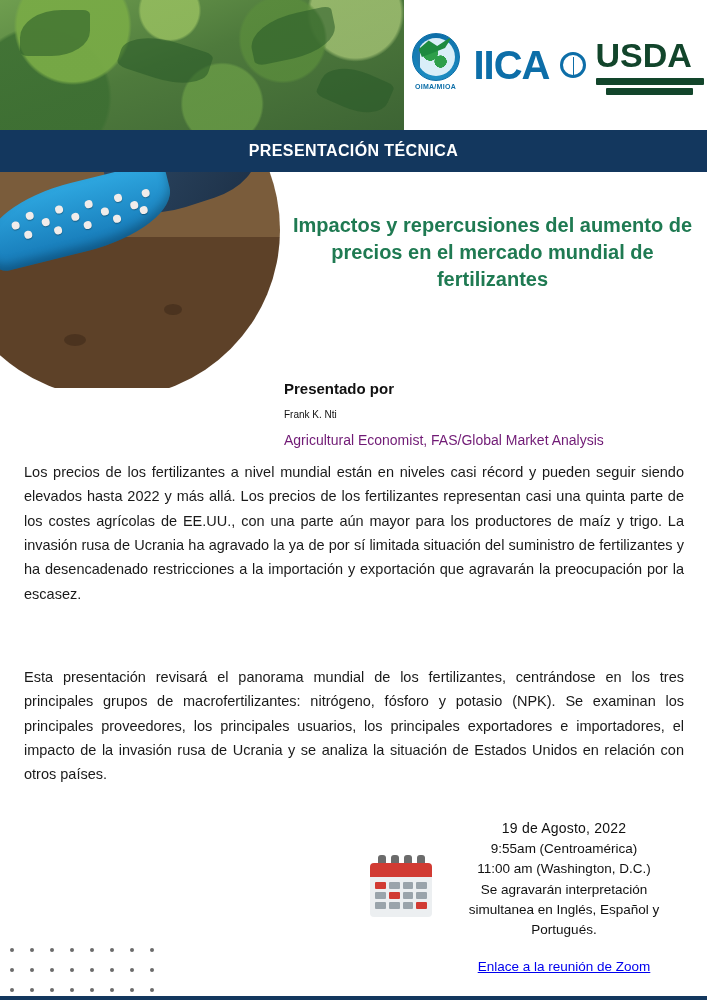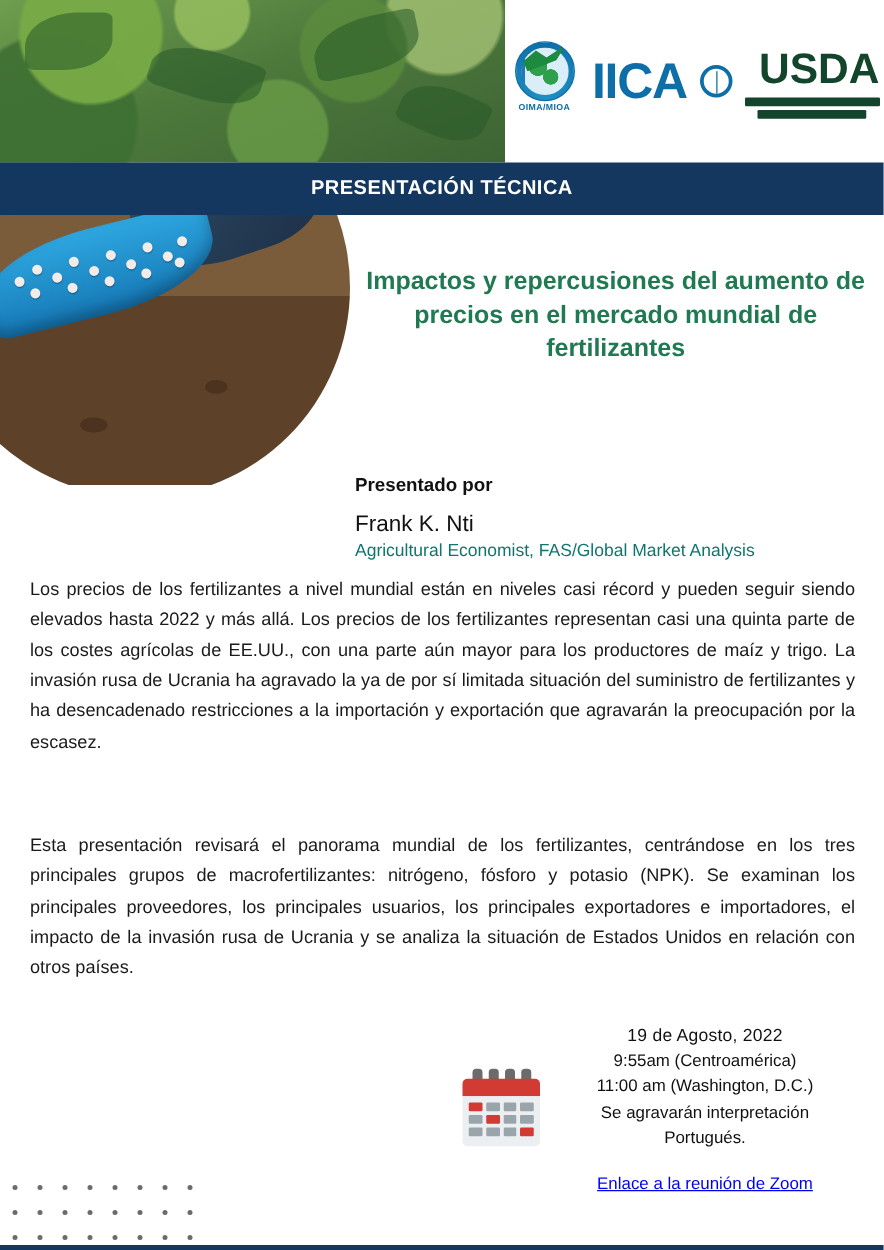--- a/index.html
+++ b/index.html
@@ -56,21 +56,21 @@
   }
   .iica-bird{
     position:absolute; left:6px; top:2px; width:34px; height:22px;
     background:#1d8a3f;
     clip-path:polygon(0% 60%, 30% 20%, 55% 45%, 100% 0%, 78% 55%, 45% 75%, 10% 95%);
   }
   .iica-caption { font-size:7px; font-weight:bold; color:#0d6ea8; letter-spacing:.3px; margin-top:2px; }
   .iica-word { font-size:40px; font-weight:bold; color:#0d6ea8; letter-spacing:-1px; font-family:"Liberation Sans", sans-serif; }
   .iica-ring { width:26px; height:26px; border:3px solid #0d6ea8; border-radius:50%; position:relative; }
   .iica-ring:after{ content:""; position:absolute; left:50%; top:2px; width:1px; height:18px; background:#0d6ea8; }
-  .usda { display:flex; flex-direction:column; align-items:flex-end; }
+  .usda { display:flex; flex-direction:column; align-items:flex-start; }
   .usda-word { font-size:34px; font-weight:bold; color:#12452b; letter-spacing:0px; }
   .usda-bars { width:108px; }
   .usda-bars div { background:#12452b; height:7px; margin-top:3px; border-radius:1px; }
   .usda-bars div:nth-child(2){ width:80%; margin-left:10%; }
 
   
   .banner {
     position:absolute; left:0; top:130px; width:707px; height:42px;
     background:#13375e;
     color:#fff; font-weight:bold; font-size:16px;
@@ -111,22 +111,22 @@
   
   .title {
     position:absolute; left:290px; top:212px; width:405px;
     text-align:center;
     color:#1f7a52;
     font-size:20px; font-weight:bold; line-height:1.35;
   }
 
   
   .presented-by { position:absolute; left:284px; top:380px; font-size:15px; font-weight:bold; color:#111; }
-  .presenter-name { position:absolute; left:284px; top:409px; font-size:18px; color:#111; }
-  .presenter-role { position:absolute; left:284px; top:432px; font-size:14px; color:#0f766e; }
+  .presenter-name { position:absolute; left:284px; top:409px; font-size:10px; color:#111; }
+  .presenter-role { position:absolute; left:284px; top:432px; font-size:14px; color:#701a75; }
 
   
   .para {
     position:absolute; left:24px; width:660px;
     font-size:14.5px; line-height:1.68;
     text-align:justify; text-justify:inter-word;
     color:#1a1a1a;
   }
   #para1 { top:460px; }
   #para2 { top:665px; }
@@ -243,20 +243,21 @@
       <span></span>
       <span class="hl"></span>
   </div>
 </div>
 
 <div class="event">
   <div class="date">19 de Agosto, 2022</div>
   <div>9:55am  (Centroamérica)</div>
   <div>11:00 am (Washington, D.C.)</div>
   <div>Se agravarán interpretación</div>
+  <div>simultanea en Inglés, Español y</div>
   <div>Portugués.</div>
   <a class="zoom" href="#">Enlace a la reunión de Zoom</a>
 </div>
 
 <div class="dots">
   <i style="left:0px;top:0px"></i>
     <i style="left:20px;top:0px"></i>
     <i style="left:40px;top:0px"></i>
     <i style="left:60px;top:0px"></i>
     <i style="left:80px;top:0px"></i>

